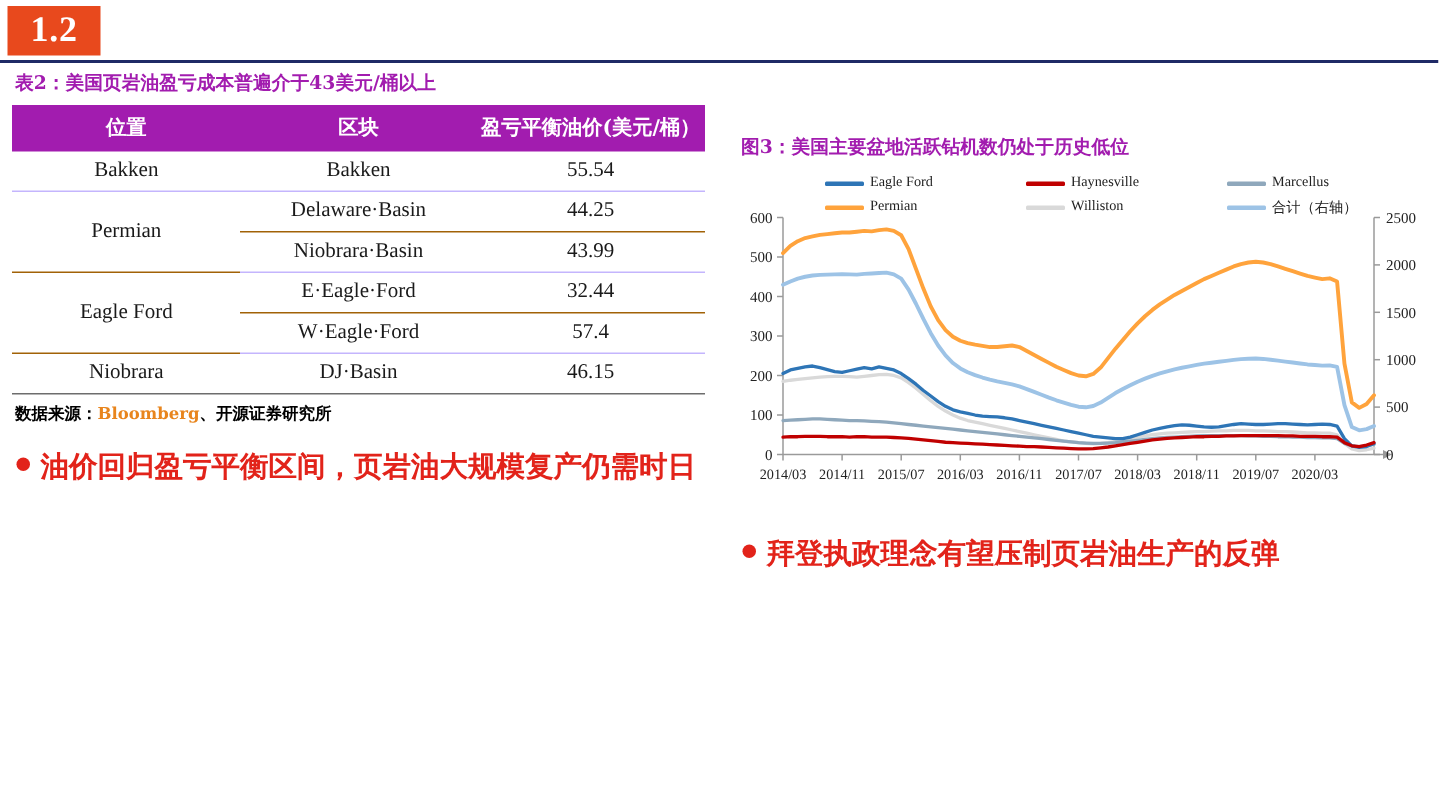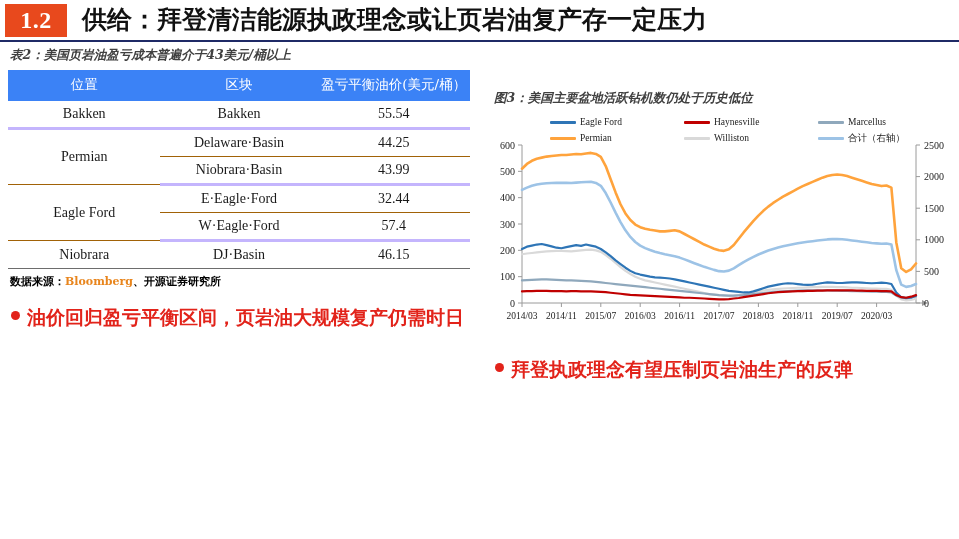--- a/index.html
+++ b/index.html
@@ -31,50 +31,50 @@
   }
   #title-rule{
     position:absolute;left:0;top:40px;width:959px;height:2px;
     background:#1F2A66;
   }
   
   #left-col{position:absolute;left:8px;top:47px;width:470px;height:480px;}
   #right-col{position:absolute;left:492px;top:47px;width:462px;height:480px;margin-top:43px;}
 
   .fig-caption{
-    font-size:12.5px;font-weight:bold;color:#404040;
-    font-family:"DejaVu Serif",serif;
-    margin:0 0 6px 2px;letter-spacing:0px;font-style:italic;
+    font-size:12.5px;font-weight:bold;color:#a21caf;
+    font-family:"DejaVu Serif",serif;
+    margin:0 0 6px 2px;letter-spacing:0px;
   }
   .src-note{
     font-size:11px;font-weight:bold;color:#000;
     font-family:"DejaVu Serif",serif;
     margin-top:5px;margin-left:2px;
   }
   .src-note .hl{color:#E8851D;}
 
   
   table#cost-table{
     border-collapse:collapse;width:462px;table-layout:fixed;
   }
   table#cost-table thead th{
-    background:#3b82f6;color:#ffffff;
-    font-size:13.5px;font-weight:normal;
+    background:#a21caf;color:#ffffff;
+    font-size:13.5px;font-weight:bold;
     padding:6px 0 7px 0;text-align:center;
     font-family:"DejaVu Serif",serif;
     border:none;
   }
   table#cost-table td{
     font-size:14px;color:#1a1a1a;text-align:center;
     padding:5px 0 5px 0;
     font-family:"Liberation Serif",serif;
     border-bottom:1px solid #a16207;
   }
   table#cost-table td.loc{vertical-align:middle;}
-  table#cost-table tr.thick td{border-bottom:3px solid #c4b5fd;}
+  table#cost-table tr.thick td{border-bottom:1px solid #c4b5fd;}
   table#cost-table tr.lastrow td{border-bottom:1.6px solid #6d6d6d;}
   table#cost-table col.c1{width:33%;}
   table#cost-table col.c2{width:34%;}
   table#cost-table col.c3{width:33%;}
 
   
   .bullet-head{
     display:flex;align-items:flex-start;gap:7px;
     margin:16px 0 7px 3px;
   }
@@ -109,21 +109,20 @@
   .axis-tick-text{font-size:10px;fill:#222;font-family:"Liberation Serif",serif;}
   .xtick-text{font-size:9.5px;fill:#222;font-family:"Liberation Serif",serif;}
 </style>
 </head>
 <body>
 
 <div id="title-bar">
   <div id="section-badge">
     <span>1.2</span>
   </div>
-  <div id="page-title">供给：拜登清洁能源执政理念或让页岩油复产存一定压力</div>
 </div>
 <div id="title-rule"></div>
 
 <div id="left-col">
 
   <div class="fig-caption">表2：美国页岩油盈亏成本普遍介于43美元/桶以上</div>
 
   <table id="cost-table">
     <colgroup>
         <col class="c1">

